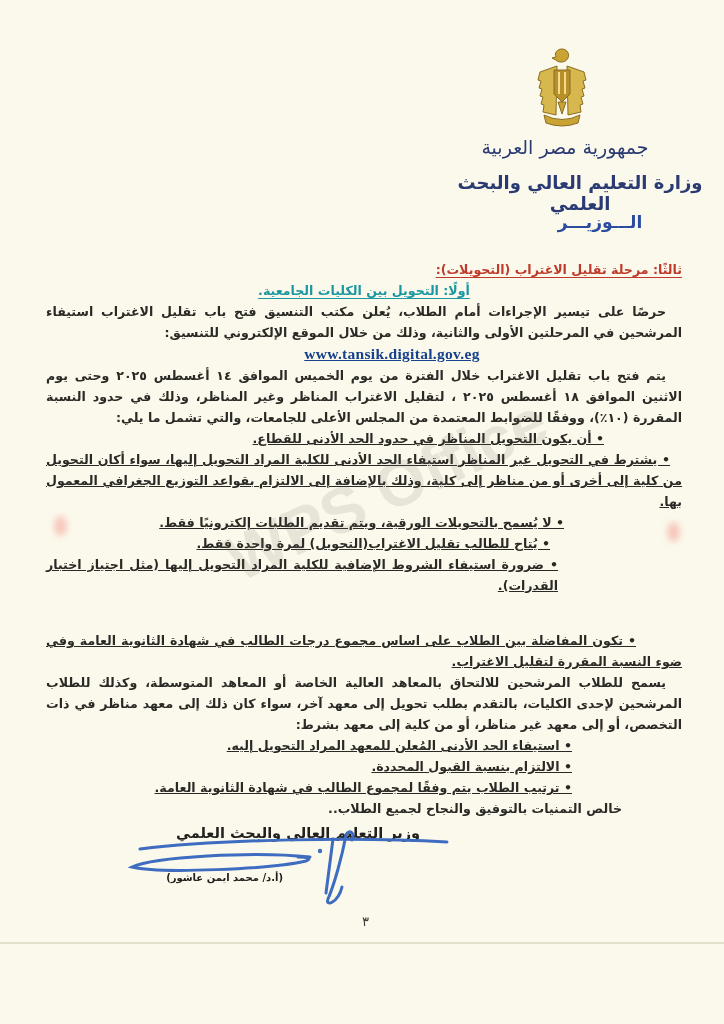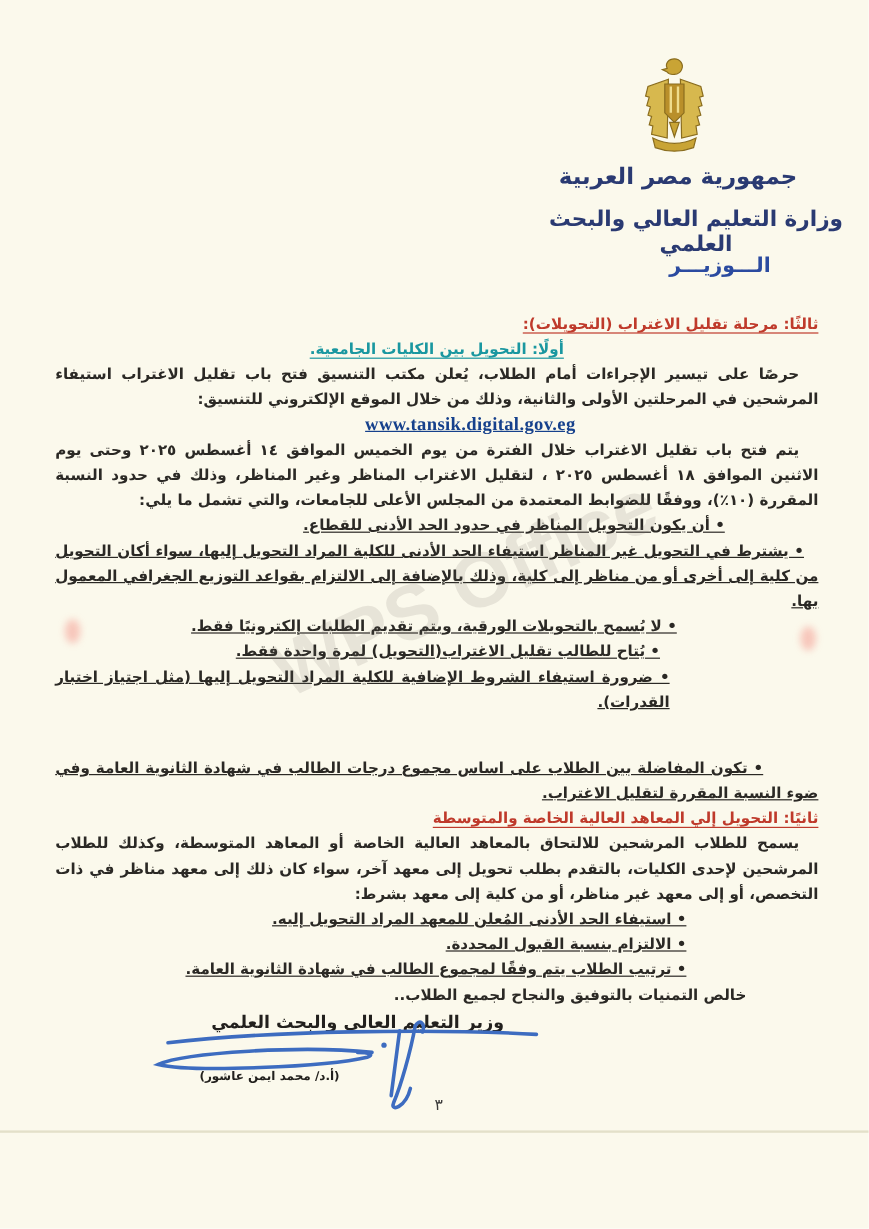--- a/index.html
+++ b/index.html
@@ -7,21 +7,21 @@
     position:relative;
     width:724px;height:1024px;
     background:#fbf9ec;
     overflow:hidden;
     font-family:"DejaVu Sans",sans-serif;
   }
   
   .emblem{position:absolute;left:527px;top:44px;width:70px;height:84px;}
   .hdr-country{
     position:absolute;left:420px;top:136px;width:290px;
-    text-align:center;font-size:19px;font-weight:bold;color:#2a3a72;
+    text-align:center;font-size:19px;font-weight:normal;color:#2a3a72;
     direction:rtl;
   }
   .hdr-ministry{
     position:absolute;left:430px;top:172px;width:300px;
     text-align:center;font-size:18px;font-weight:bold;color:#2a3a72;
     direction:rtl;
   }
   .hdr-office{
     position:absolute;left:470px;top:212px;width:260px;
     text-align:center;font-size:17px;font-weight:bold;color:#2b4ba0;
@@ -113,21 +113,20 @@
 
     <div class="para">يتم فتح باب تقليل الاغتراب خلال الفترة من يوم الخميس الموافق ١٤ أغسطس ٢٠٢٥ وحتى يوم الاثنين الموافق ١٨ أغسطس ٢٠٢٥ ، لتقليل الاغتراب المناظر وغير المناظر، وذلك في حدود النسبة المقررة (١٠٪)، ووفقًا للضوابط المعتمدة من المجلس الأعلى للجامعات، والتي تشمل ما يلي:</div>
 
     <div class="bullet b1">• أن يكون التحويل المناظر في حدود الحد الأدنى للقطاع.</div>
     <div class="bullet b2">• يشترط في التحويل غير المناظر استيفاء الحد الأدنى للكلية المراد التحويل إليها، سواء أكان التحويل من كلية إلى أخرى أو من مناظر إلى كلية، وذلك بالإضافة إلى الالتزام بقواعد التوزيع الجغرافي المعمول بها.</div>
     <div class="bullet b3">• لا يُسمح بالتحويلات الورقية، ويتم تقديم الطلبات إلكترونيًا فقط.</div>
     <div class="bullet b4">• يُتاح للطالب تقليل الاغتراب(التحويل) لمرة واحدة فقط.</div>
     <div class="bullet b5">• ضرورة استيفاء الشروط الإضافية للكلية المراد التحويل إليها (مثل اجتياز اختبار القدرات).</div>
     <div class="bullet b6">• تكون المفاضلة بين الطلاب على اساس مجموع درجات الطالب في شهادة الثانوية العامة وفي ضوء النسبة المقررة لتقليل الاغتراب.</div>
 
-    <div class="h-red">ثانيًا: التحويل إلي المعاهد العالية الخاصة والمتوسطة</div>
 
     <div class="para">يسمح للطلاب المرشحين للالتحاق بالمعاهد العالية الخاصة أو المعاهد المتوسطة، وكذلك للطلاب المرشحين لإحدى الكليات، بالتقدم بطلب تحويل إلى معهد آخر، سواء كان ذلك إلى معهد مناظر في ذات التخصص، أو إلى معهد غير مناظر، أو من كلية إلى معهد بشرط:</div>
 
     <div class="bullet ib">• استيفاء الحد الأدنى المُعلن للمعهد المراد التحويل إليه.</div>
     <div class="bullet ib">• الالتزام بنسبة القبول المحددة.</div>
     <div class="bullet ib">• ترتيب الطلاب يتم وفقًا لمجموع الطالب في شهادة الثانوية العامة.</div>
 
     <div class="closing">خالص التمنيات بالتوفيق والنجاح لجميع الطلاب..</div>
 
     <div class="sig-block">

